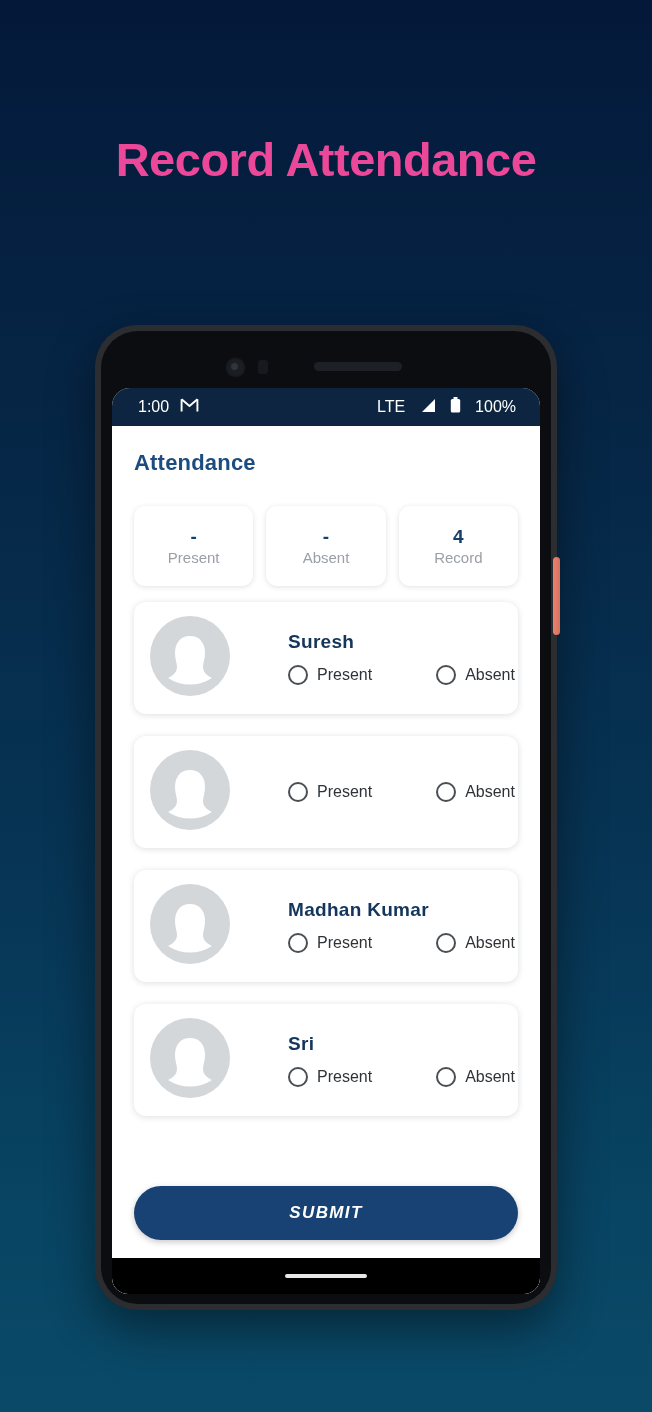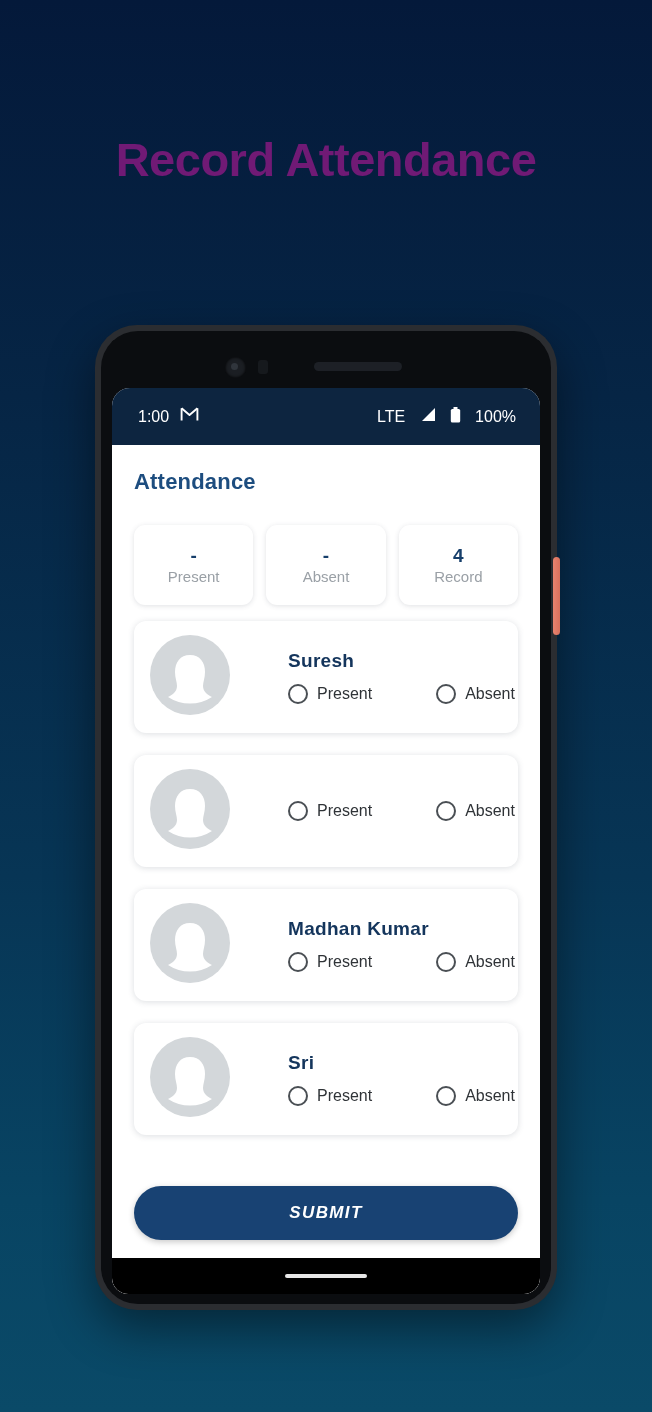--- a/index.html
+++ b/index.html
@@ -7,21 +7,21 @@
   body {
     font-family:"Liberation Sans", sans-serif;
     background:linear-gradient(180deg,#04193a 0%,#062545 28%,#073555 62%,#084463 85%,#0a4a68 100%);
     overflow:hidden;
     position:relative;
   }
 
   
   .page-title{
     position:absolute; top:132px; left:0; width:100%;
-    text-align:center; color:#701a75;
+    text-align:center; color:#ec4899;
     font-size:47px; font-weight:700; letter-spacing:-0.5px;
   }
 
   
   .device{
     position:absolute; left:95px; top:325px;
     width:462px; height:985px;
     border-radius:42px;
     background:#2b2d31;
     box-shadow:0 18px 48px rgba(0,0,0,0.45);
@@ -73,21 +73,21 @@
     height:906px;
     background:#ffffff;
     border-radius:18px 18px 16px 16px;
     overflow:hidden;
     position:relative;
     display:flex; flex-direction:column;
   }
 
   
   .status-bar{
-    height:57px; background:#0d2540;
+    height:38px; background:#0d2540;
     display:flex; align-items:center; justify-content:space-between;
     padding:0 24px 0 26px;
     color:#ffffff; font-size:16px; font-weight:500;
     flex-shrink:0;
   }
   .status-left{ display:flex; align-items:center; gap:11px; }
   .status-right{ display:flex; align-items:center; gap:14px; }
   .gmail-icon{ display:block; }
   .signal-icon{ display:block; }
   .battery-icon{ display:block; }

